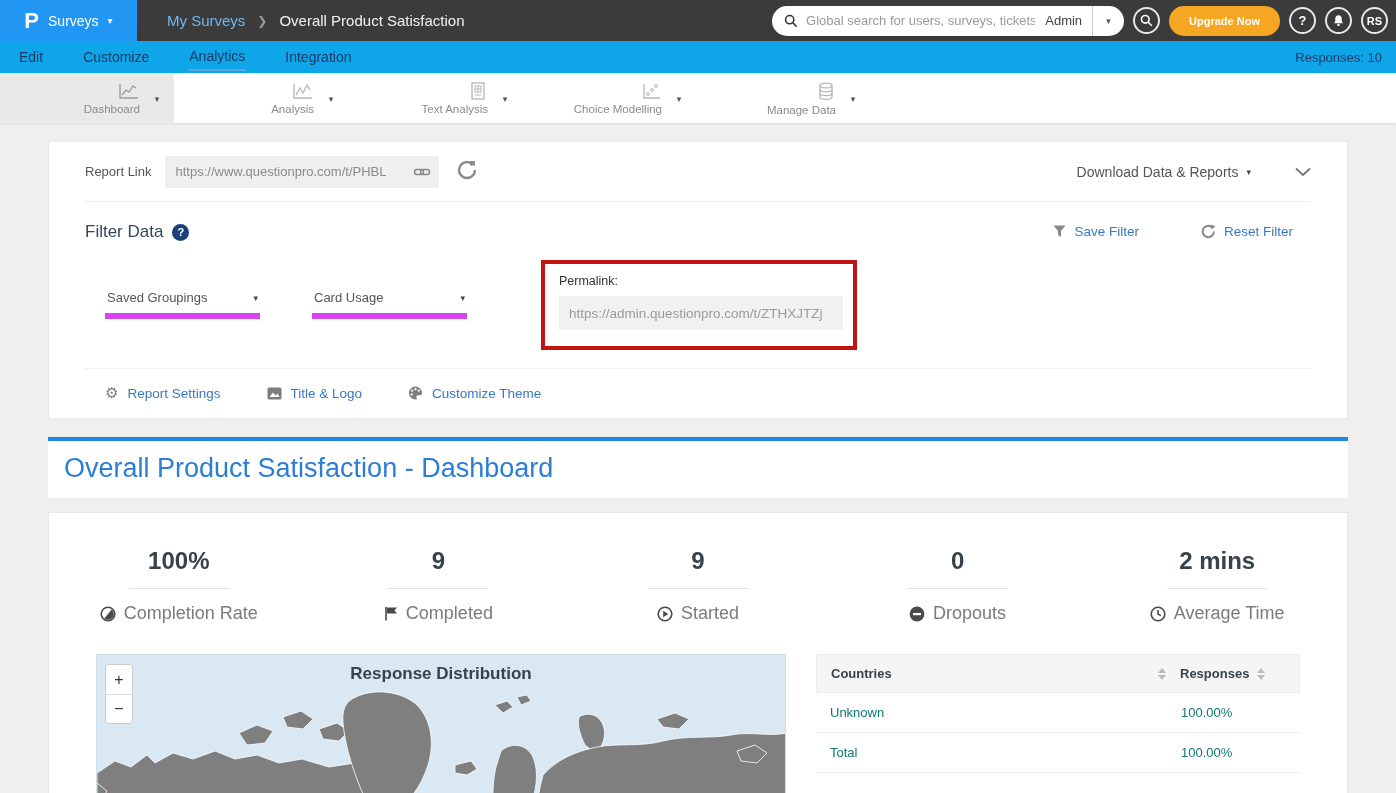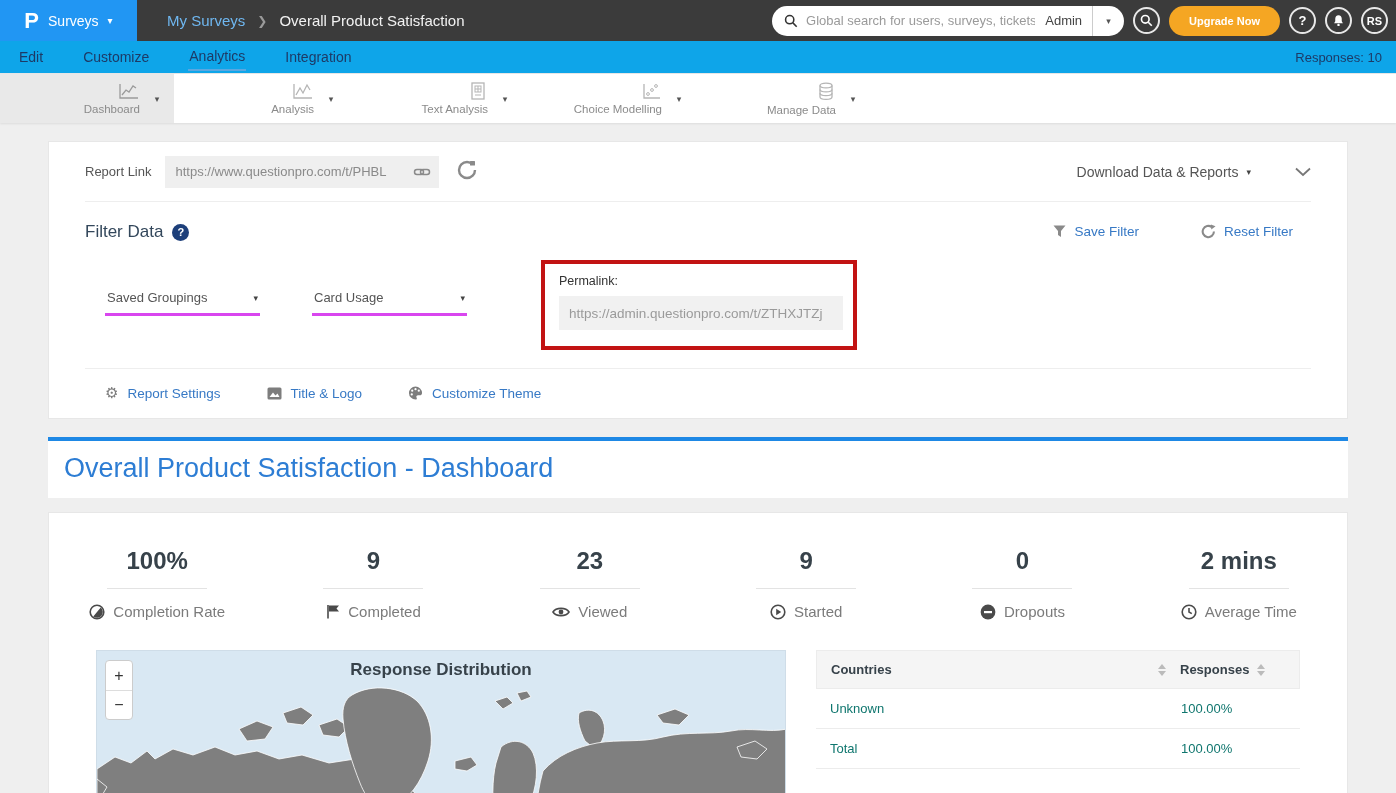--- a/index.html
+++ b/index.html
@@ -70,21 +70,21 @@
   .filter-head { display:flex; align-items:center; padding:20px 0 4px; position:relative; }
   .filter-title { font-size:17px; color:#33475b; }
   .help-dot { width:17px; height:17px; background:#1d3f7a; color:#fff; border-radius:50%;
     font-size:11px; font-weight:bold; display:flex; align-items:center; justify-content:center;
     margin-left:9px; cursor:pointer; }
   .filter-actions { position:absolute; right:18px; top:22px; display:flex; gap:62px; }
   .f-action { display:flex; align-items:center; gap:8px; font-size:13.5px; color:#3779c5; cursor:pointer; }
   .f-action .aicon { color:#8a8a8a; display:flex; }
 
   .filter-controls { display:flex; align-items:flex-start; padding:14px 0 18px 20px; }
-  .select { width:155px; border-bottom:3px solid #d946ef; display:flex; justify-content:space-between;
+  .select { width:155px; border-bottom:6px solid #d946ef; display:flex; justify-content:space-between;
     align-items:center; padding:6px 2px 8px; margin-right:52px; margin-top:24px;
     font-size:13px; color:#555; cursor:pointer; }
   .select .caret { font-size:9px; color:#444; }
   .permalink-box { border:4px solid #c21313; padding:10px 14px 16px; width:316px; margin-left:22px; }
   .pl-label { font-size:12.5px; color:#333; margin-bottom:8px; }
   .pl-input { width:284px; height:34px; background:#f1f1f1; border:0; padding:0 10px;
     font-size:13.5px; color:#9a9a9a; font-family:"Liberation Sans",sans-serif; }
 
   .bottom-links { display:flex; gap:46px; padding:15px 0 16px 20px; border-top:1px solid #eee; }
   .b-link { display:flex; align-items:center; gap:9px; font-size:13.5px; color:#3779c5; cursor:pointer; }
@@ -92,21 +92,21 @@
 
   .blue-bar { height:4px; background:#1e88e5; margin-top:18px; }
   .title-card { background:#fff; padding:12px 16px 14px; }
   .page-title { color:#2d7dd4; font-size:27px; font-weight:normal; }
 
   .stats-card { background:#fff; border:1px solid #e7e7e7; margin-top:14px; height:340px; padding-top:34px; }
   .stats-row { display:flex; }
   .stat { flex:1; display:flex; flex-direction:column; align-items:center; }
   .stat-value { font-size:24px; font-weight:bold; color:#37424a; }
   .stat-rule { width:100px; border-bottom:1px solid #e3e3e3; margin:13px 0 14px; }
-  .stat-label { display:flex; align-items:center; gap:8px; font-size:15px; color:#7b7b7b; }
+  .stat-label { display:flex; align-items:center; gap:8px; font-size:18px; color:#7b7b7b; }
   .stat-label .sicon { color:#4a4a4a; display:flex; }
 
   .viz-row { display:flex; margin:30px 47px 0; gap:30px; }
   .map-box { width:690px; height:164px; background:#d9e8f3; border:1px solid #cfdde8; position:relative; overflow:hidden; }
   .map-title { position:absolute; top:9px; width:100%; text-align:center; font-size:17px;
     font-weight:bold; color:#37424a; }
   .zoom-ctl { position:absolute; left:8px; top:9px; width:28px; background:#fff;
     border:1px solid #ccc; border-radius:4px; overflow:hidden; }
   .zoom-btn { height:29px; display:flex; align-items:center; justify-content:center;
     font-size:16px; color:#333; cursor:pointer; }
@@ -360,33 +360,20 @@
           <span class="sicon">
             <svg width="14" height="15" viewBox="0 0 14 15">
               <line x1="2" y1="1" x2="2" y2="14.5" stroke="#4a4a4a" stroke-width="1.6"></line>
               <path d="M3 1.5 H13 L10.5 4.5 L13 7.5 H3 Z" fill="#4a4a4a"></path>
             </svg>
           </span>
           <span>Completed</span>
         </span>
       </div>
       <div class="stat">
-        <span class="stat-value">23</span>
-        <span class="stat-rule"></span>
-        <span class="stat-label">
-          <span class="sicon">
-            <svg width="18" height="12" viewBox="0 0 18 12">
-              <path d="M1 6 C4 1.2 14 1.2 17 6 C14 10.8 4 10.8 1 6 Z" fill="none" stroke="#4a4a4a" stroke-width="1.6"></path>
-              <circle cx="9" cy="6" r="2.4" fill="#4a4a4a"></circle>
-            </svg>
-          </span>
-          <span>Viewed</span>
-        </span>
-      </div>
-      <div class="stat">
         <span class="stat-value">9</span>
         <span class="stat-rule"></span>
         <span class="stat-label">
           <span class="sicon">
             <svg width="16" height="16" viewBox="0 0 16 16">
               <circle cx="8" cy="8" r="6.8" fill="none" stroke="#4a4a4a" stroke-width="1.6"></circle>
               <polygon points="6.2,4.8 11.2,8 6.2,11.2" fill="#4a4a4a"></polygon>
             </svg>
           </span>
           <span>Started</span>

